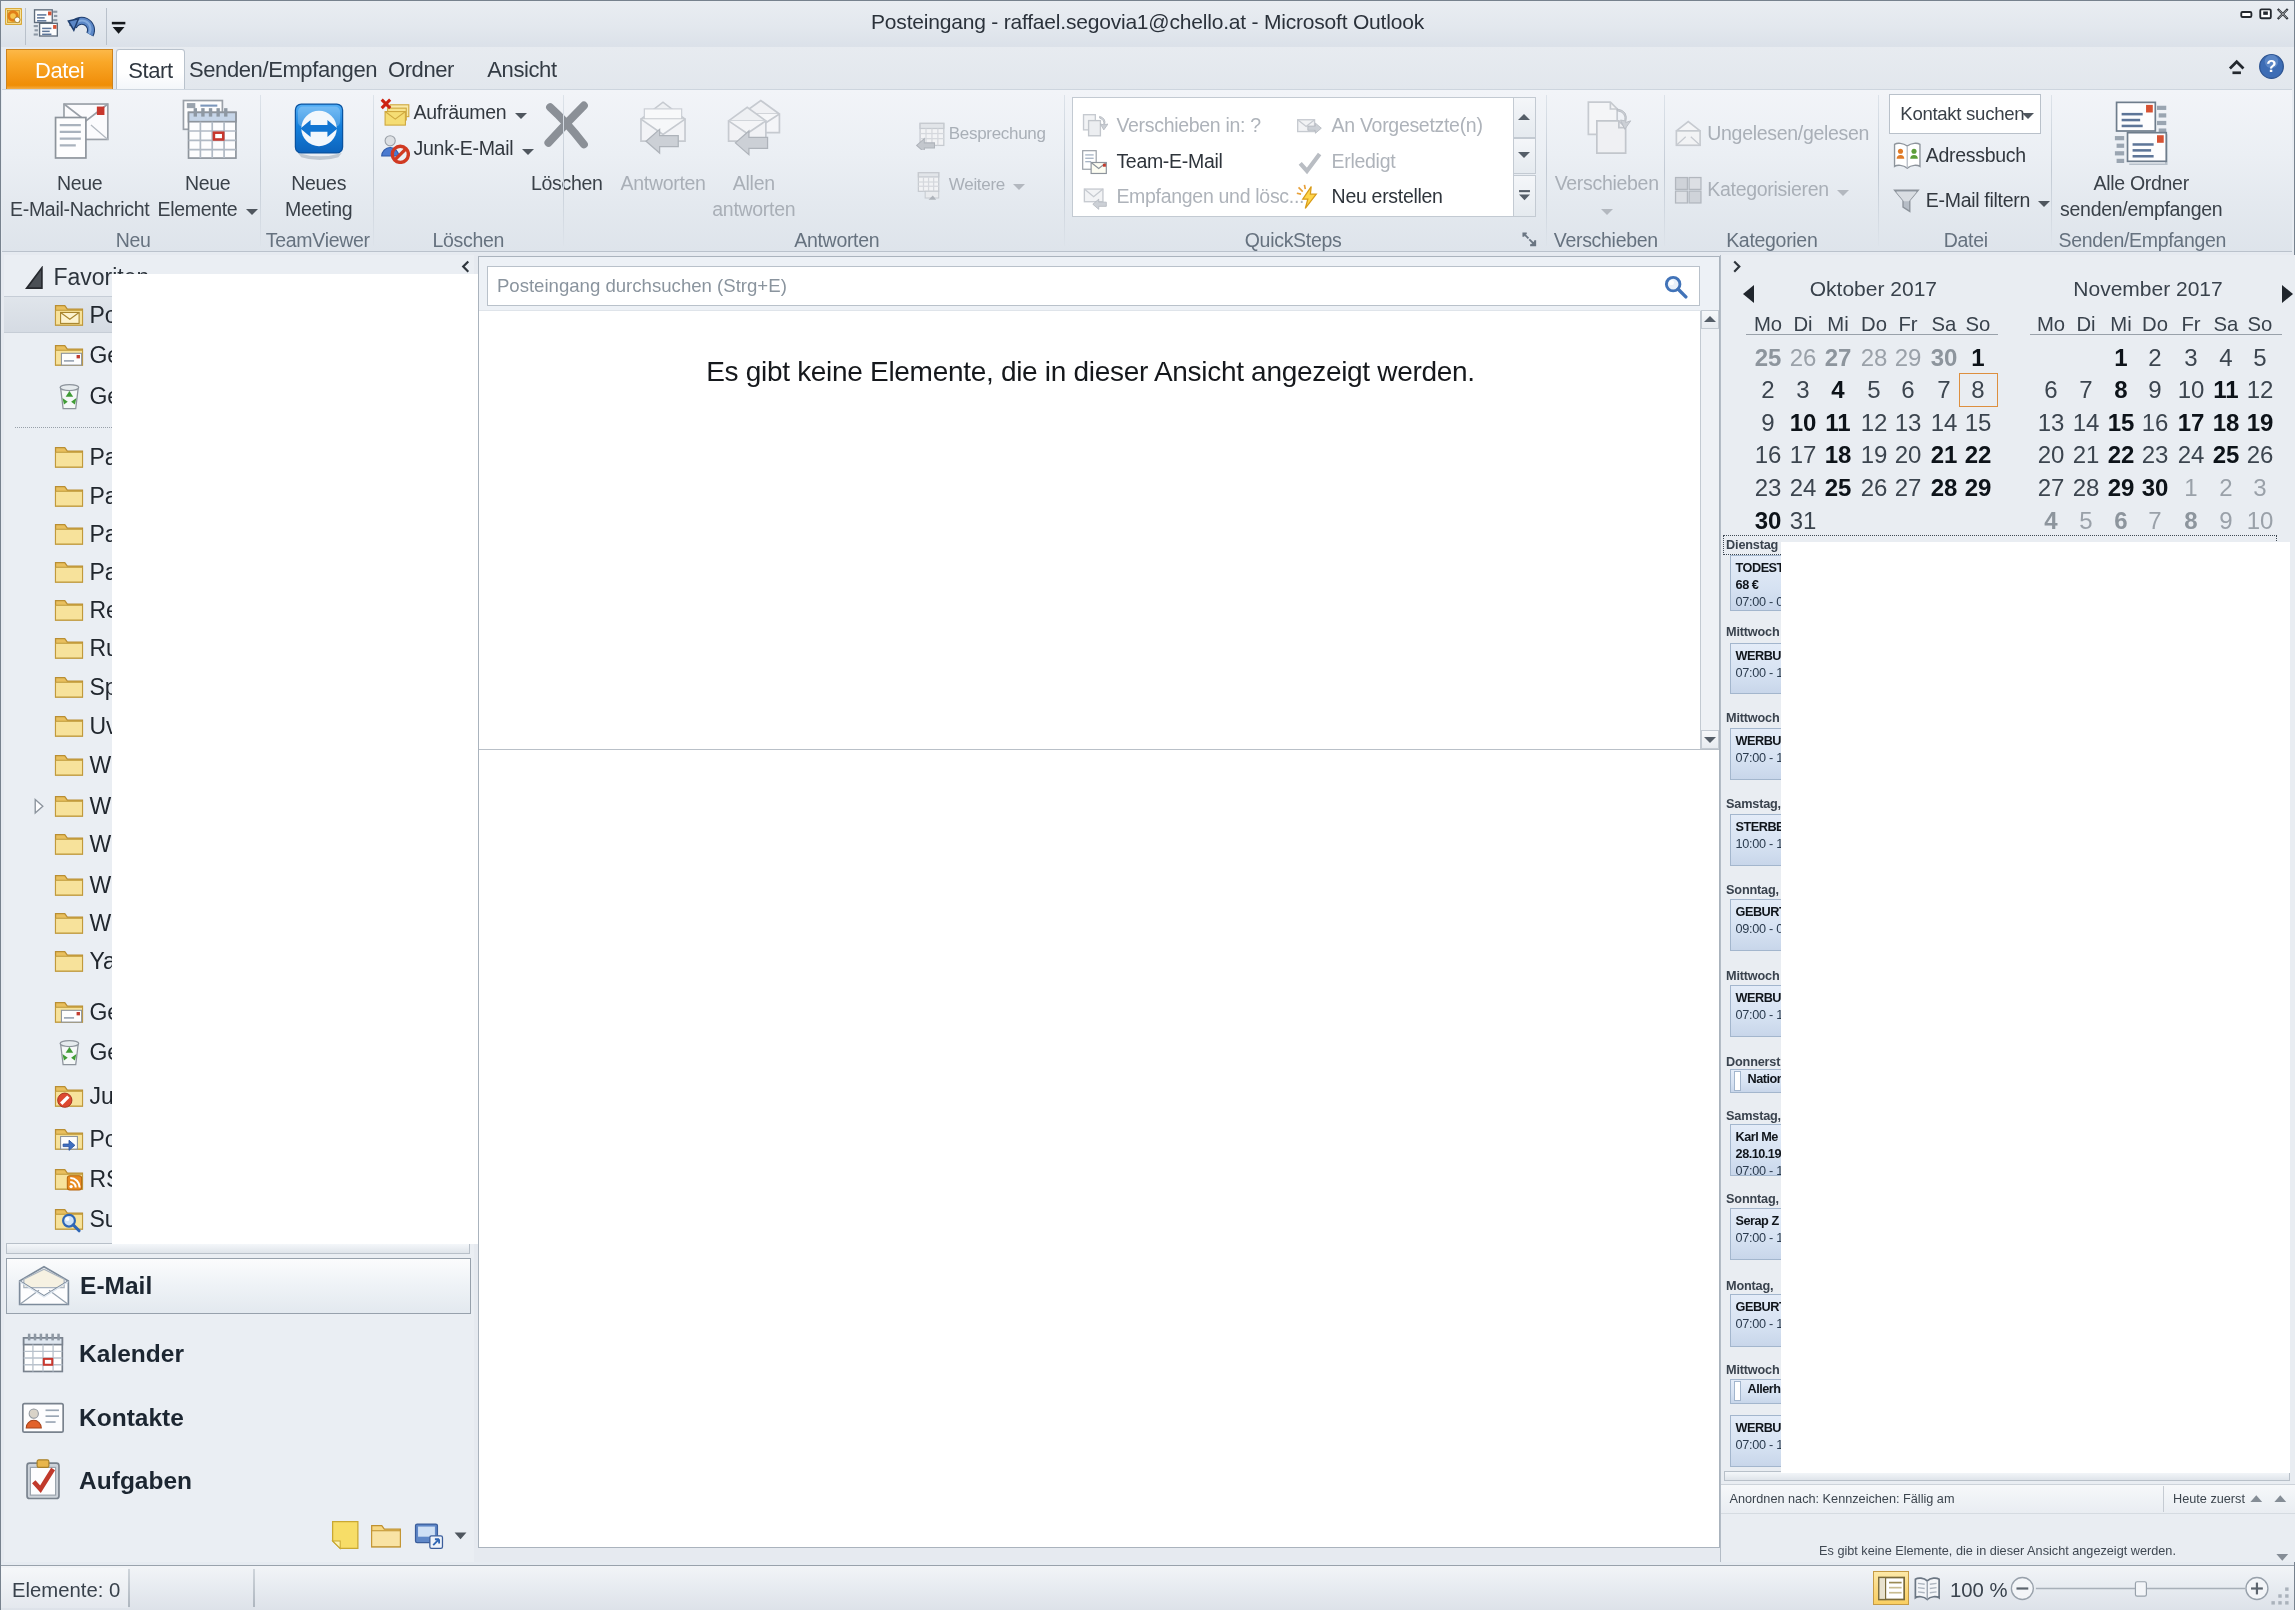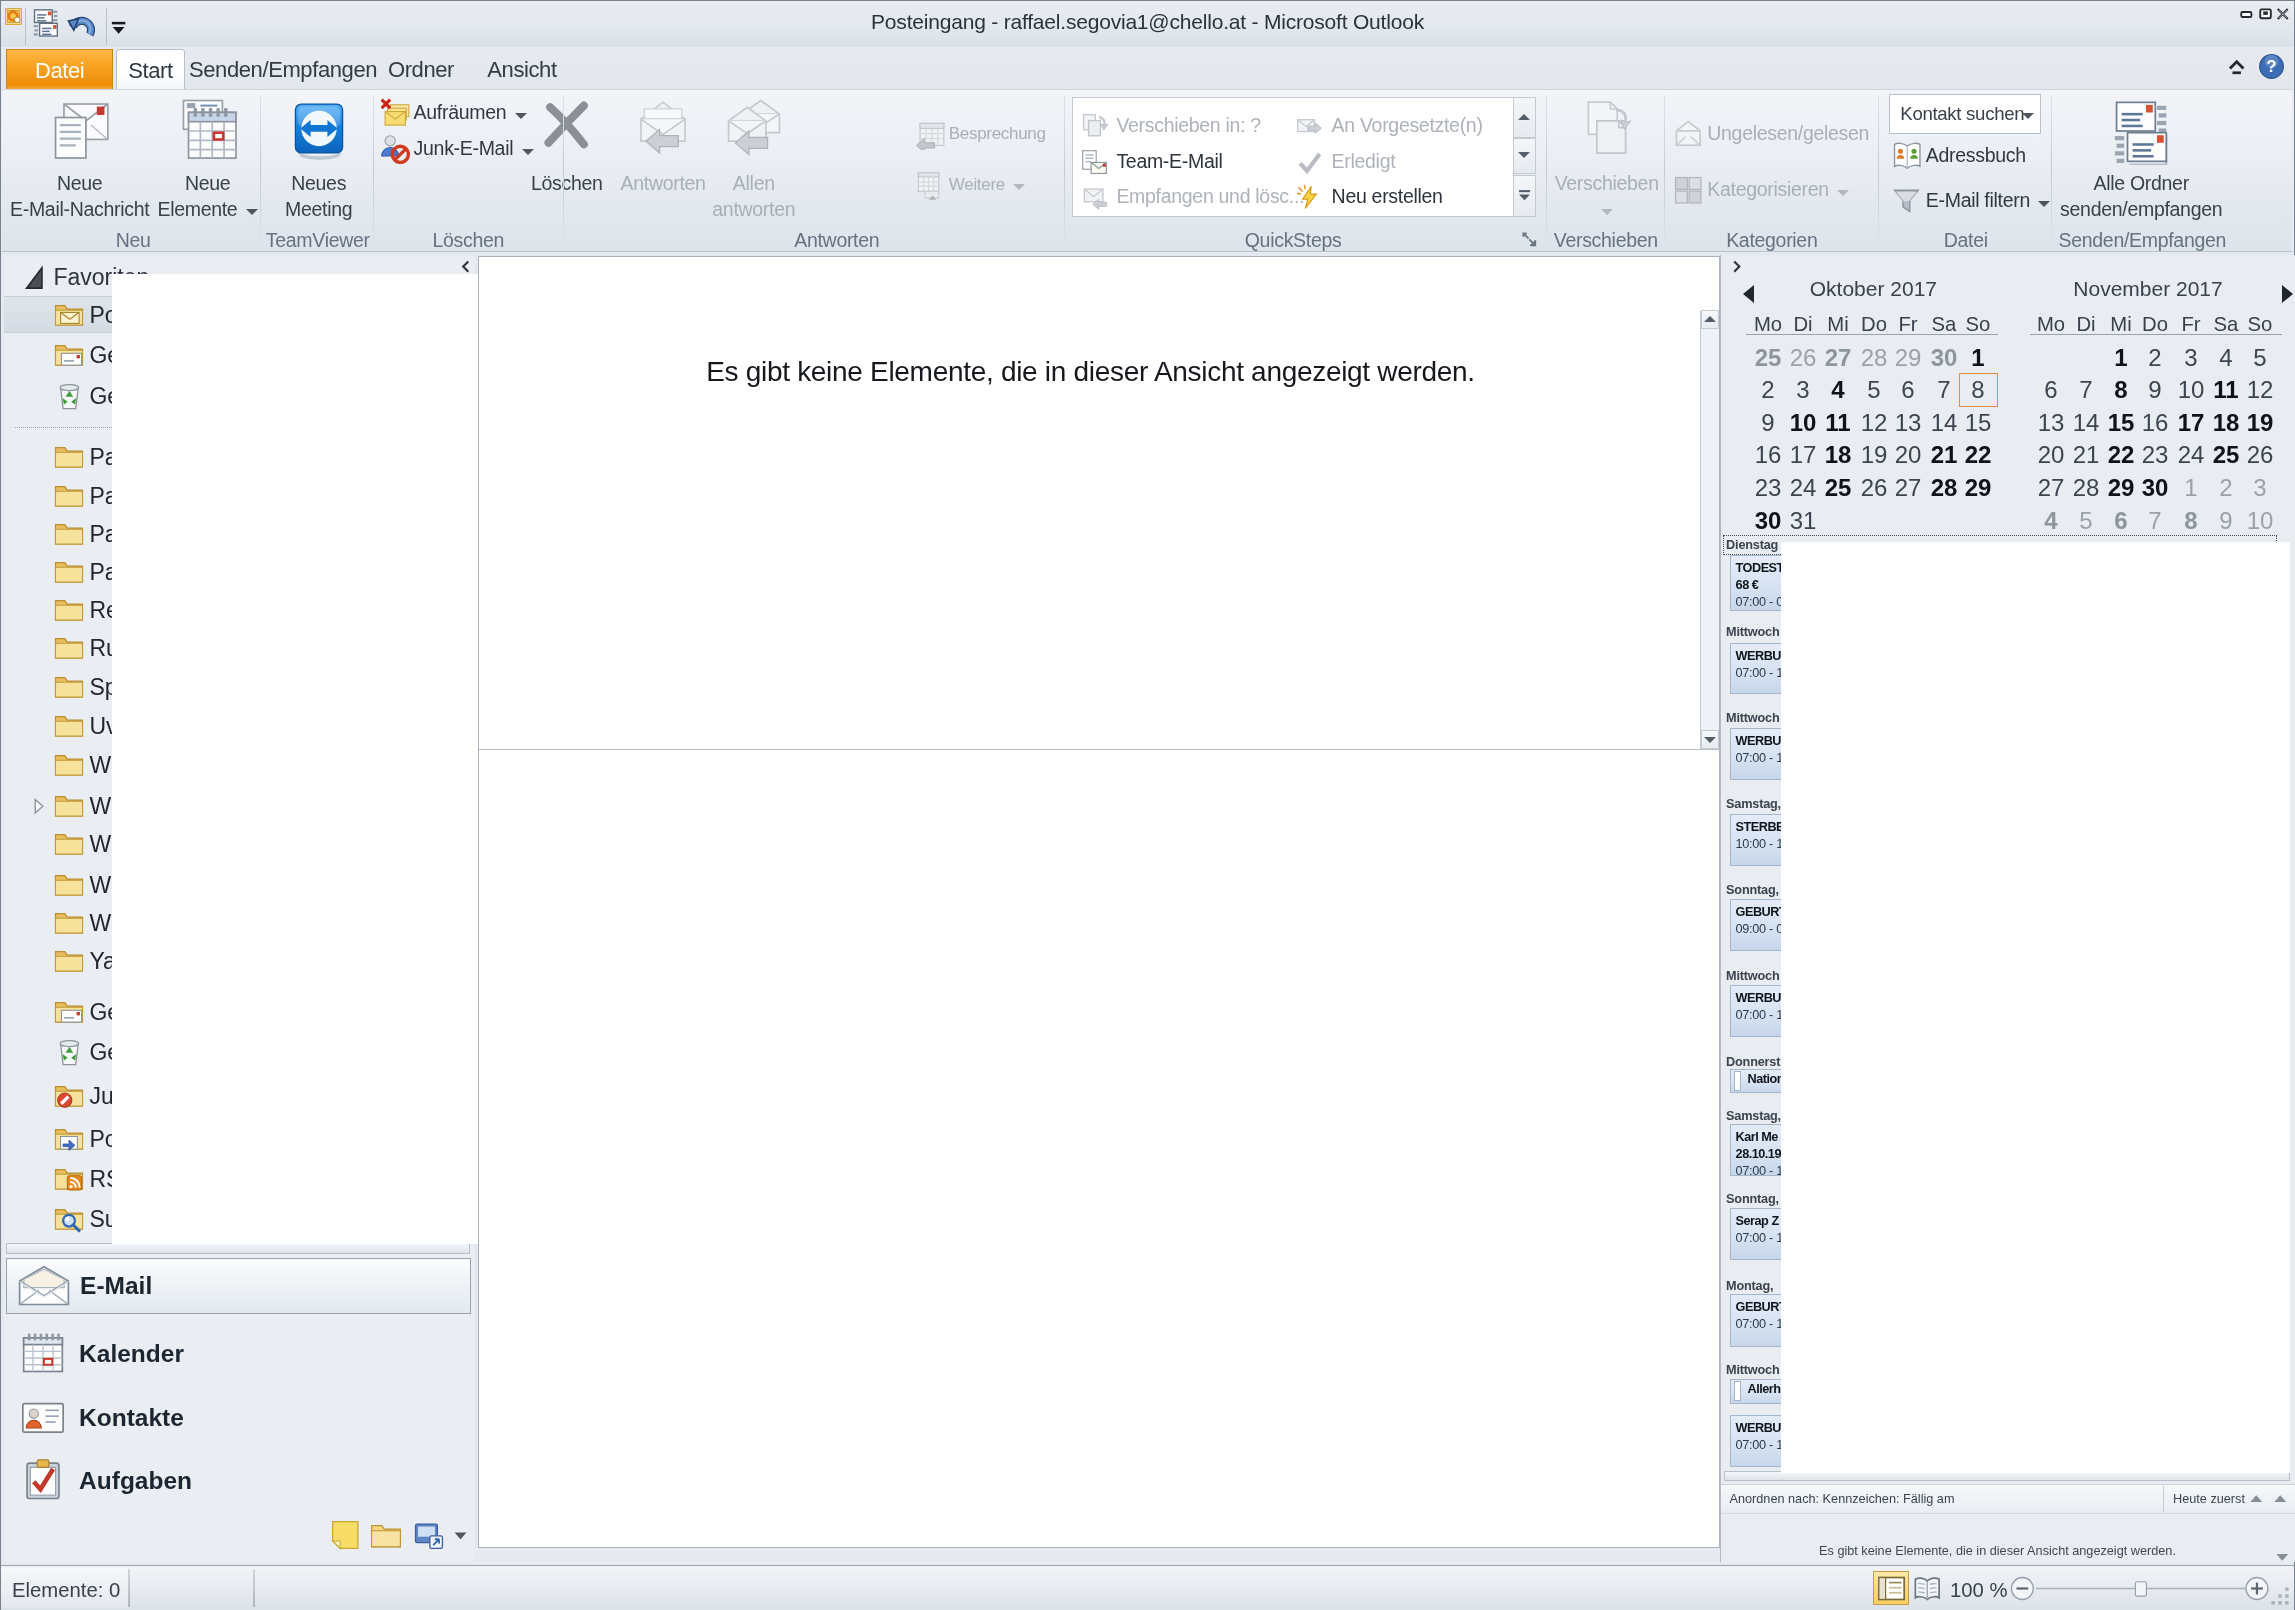--- a/index.html
+++ b/index.html
@@ -1022,20 +1022,32 @@
       </button>
       <button class="abs" style="left:448px;top:10.2px;width:20.3px;height:17px;border:none;background:transparent;padding:0">
         <svg width="17" height="13.5" viewBox="0 0 20 16">
                 <path d="M3 4 l7 8 7 -8 z" fill="#4f565e"></path>
               </svg>
       </button>
     </div>
   </div>
 
   <div id="mailpane">
+    <div id="searchrow">
+      <div id="searchbox">
+        <span class="ph">Posteingang durchsuchen (Strg+E)</span>
+        <span id="search-mag">
+          <svg width="25.4" height="25.4" viewBox="0 0 30 30">
+            <circle cx="12" cy="12" r="8" fill="#eaf1fa" stroke="#4173b8" stroke-width="3.4"></circle>
+            <circle cx="10" cy="10" r="3" fill="#ffffff" opacity="0.9"></circle>
+            <line x1="18" y1="18" x2="27" y2="27" stroke="#4173b8" stroke-width="4" stroke-linecap="round"></line>
+          </svg>
+        </span>
+      </div>
+    </div>
     <div id="empty-text">Es gibt keine Elemente, die in dieser Ansicht angezeigt werden.</div>
     <div id="mlist-scroll">
       <div class="scrollbtn" style="top:-0.8px">
               <div class="tri-up"></div>
             </div>
       <div class="scrollbtn" style="bottom:-0.8px">
               <div class="tri-down"></div>
             </div>
     </div>
     <div id="listsep"></div>

